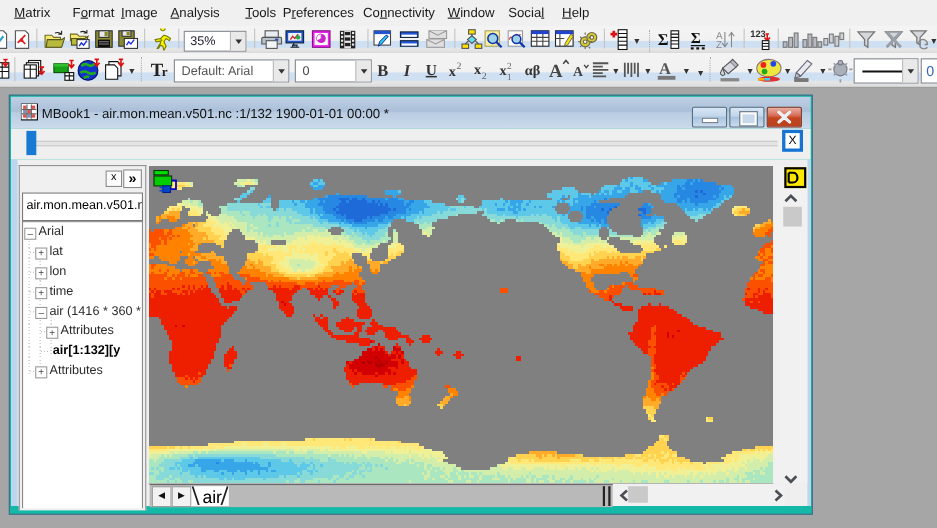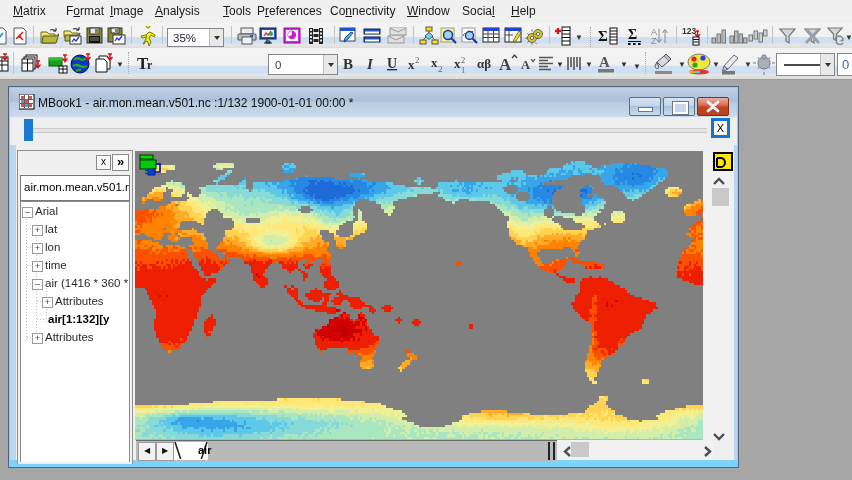--- a/index.html
+++ b/index.html
@@ -16,21 +16,21 @@
  border-bottom:1px solid #9d9d9d}
 .sep{position:absolute;width:1px;background:#c4c4c4;top:3px;height:18px}
 .sep2{position:absolute;width:1px;background:#c4c4c4;top:4px;height:22px}
 .ico{position:absolute}
 .combo{position:absolute;background:#fff;border:1px solid #828790;display:flex;align-items:center}
 .combo .arr{position:absolute;right:0;top:0;bottom:0;width:13px;background:#e9e9e9;border-left:1px solid #bcbcbc;display:flex;align-items:center;justify-content:center}
 .arrgl{width:0;height:0;border-left:3.5px solid transparent;border-right:3.5px solid transparent;border-top:4px solid #333}
 .ddbtn{position:absolute;font-size:8px;color:#333}
 
 
-#win{left:8px;top:86px;width:729px;height:380px;background:#7dd3fc;
+#win{left:8px;top:86px;width:729px;height:380px;background:#14b8a6;
  border:1px solid #4f6680;box-shadow:0 0 0 1px rgba(160,170,185,.5)}
 #titlebar{left:1px;top:1px;width:727px;height:29px;
  background:linear-gradient(#bfd0e4 0%,#aabfd8 45%,#b9cce2 50%,#ccdbec 100%)}
 #wtitle{position:absolute;left:28px;top:8px;font-size:12px;color:#101010;white-space:nowrap}
 .capbtn{position:absolute;top:9px;width:30px;height:17px;border:1px solid #57707f;border-radius:2px}
 #btnmin{left:619px;background:linear-gradient(#d8e6f5 0%,#c1d5ea 45%,#a9c3de 50%,#cadcef 100%)}
 #btnmax{left:653px;background:linear-gradient(#d8e6f5 0%,#c1d5ea 45%,#a9c3de 50%,#cadcef 100%)}
 #btnclose{left:687px;background:linear-gradient(#e8b0a4 0%,#d9705a 40%,#c3441f 55%,#b8431f 100%);border-color:#7e2f1d}
 #slider{left:1px;top:30px;width:727px;height:28px;background:#efefef}
 #groove{position:absolute;left:16px;right:30px;top:11px;height:3px;border-top:1px solid #c9c9c9;border-bottom:1px solid #c9c9c9;background:#e4e4e4}
@@ -48,21 +48,21 @@
 
 #mapwrap{position:absolute;left:125px;top:6px;width:568px;height:288px;overflow:hidden;border-bottom:1px solid #b5b5b5}
 #vscroll{position:absolute;left:694px;top:6px;width:30px;height:288px;background:#f1f1f1}
 #hstrip{position:absolute;left:126px;top:295px;width:598px;height:20px;background:#f1f1f1}
 .chev{position:absolute;color:#555;font-weight:bold}
 
 #tabrow{position:absolute;left:126px;top:295px;width:421px;height:20px;background:#b9b9b9;border-top:1px solid #6a6a6a}
 .navb{position:absolute;top:1px;width:16px;height:17px;background:#f2f2f2;border:1px solid #9a9a9a;text-align:center;line-height:16px;font-size:8px;color:#111}
 #tab{position:absolute;left:38px;top:1px;width:34px;height:18px;background:#fff}
 #tab svg{position:absolute;left:0;top:0}
-#tabtxt{position:absolute;left:24px;top:2px;font-size:11px;font-weight:bold;color:#000}
+#tabtxt{position:absolute;left:10px;top:2px;font-size:16px;font-weight:normal;color:#000}
 </style>
 </head>
 <body>
 <div id="root">
   <div id="menubar" class="abs">
     <span class="mi" style="left:13px"><u>M</u>atrix</span>
     <span class="mi" style="left:66px">F<u>o</u>rmat</span>
     <span class="mi" style="left:110px"><u>I</u>mage</span>
     <span class="mi" style="left:155px"><u>A</u>nalysis</span>
     <span class="mi" style="left:223px"><u>T</u>ools</span>
@@ -335,20 +335,26 @@
           <path d="M4 7 h8 l3 3 v10 h-11 z"></path>
         </g>
         <path d="M16 2 h4 m-2 0 v5 m-2.5 -2 l2.5 3 2.5 -3" stroke="#dd1111" stroke-width="1.5" fill="none"></path>
       </svg>
     <div class="ddbtn" style="left:116px;top:12px">▼</div>
     <div class="sep2" style="left:128px;border-left:1px dotted #aaa;background:none"></div>
     <svg class="ico" style="left:136px;top:5px" width="22" height="22">
         <text x="1" y="16" font-size="17" font-weight="bold" fill="#222" font-family="Liberation Serif">T</text>
         <text x="11" y="16" font-size="12" font-weight="bold" fill="#222" font-family="Liberation Serif">r</text>
       </svg>
+    <div class="combo" style="left:158px;top:6px;width:103px;height:19px">
+        <span style="font-size:11.5px;color:#555;margin-left:6px">Default: Arial</span>
+        <span class="arr">
+          <span class="arrgl"></span>
+        </span>
+      </div>
     <div class="combo" style="left:268px;top:6px;width:68px;height:19px">
         <span style="font-size:11.5px;color:#444;margin-left:6px">0</span>
         <span class="arr">
           <span class="arrgl"></span>
         </span>
       </div>
     <svg class="ico" style="left:341px;top:6px" width="18" height="20">
         <text x="2" y="15" font-size="15" font-weight="bold" fill="#333" font-family="Liberation Serif">B</text>
       </svg>
     <svg class="ico" style="left:363px;top:6px" width="18" height="20">

